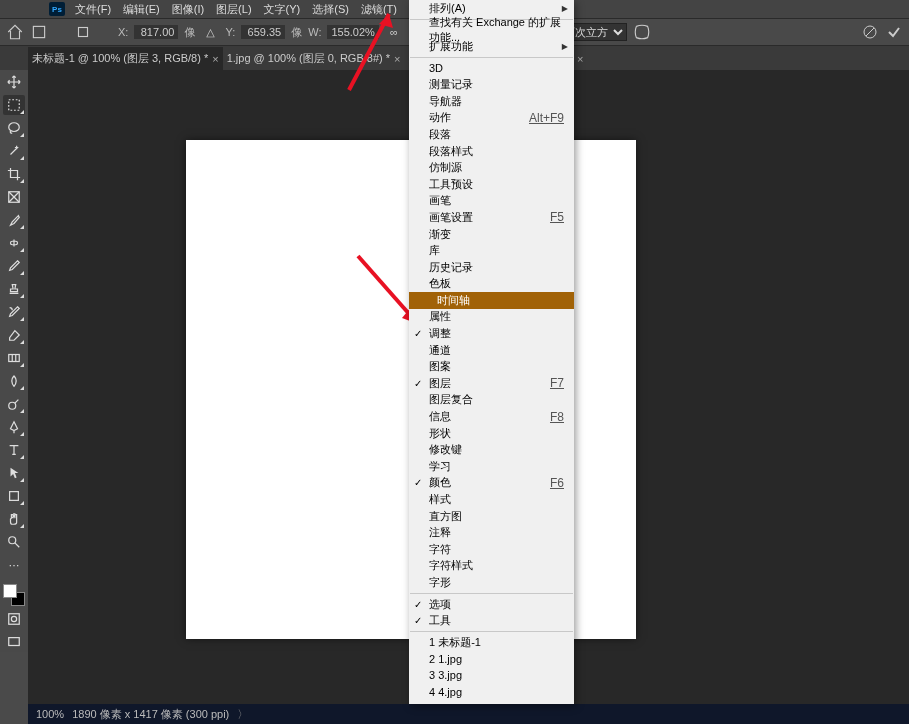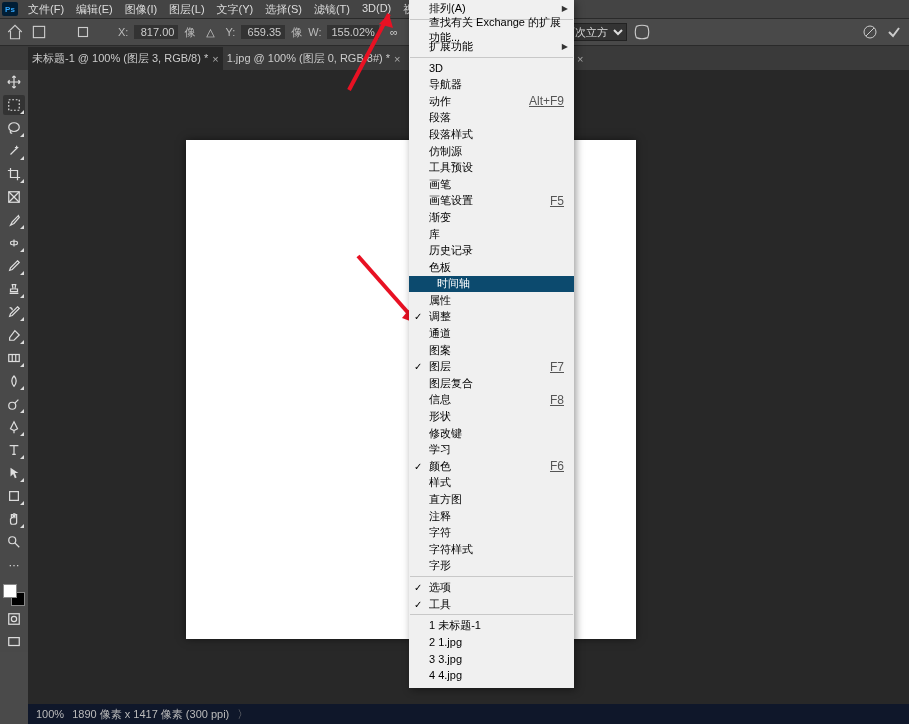--- a/index.html
+++ b/index.html
@@ -1,18 +1,18 @@
 <!DOCTYPE html>
 <html><head>
 <meta charset="utf-8">
 <style>
 * { margin:0; padding:0; box-sizing:border-box; font-family:"Microsoft YaHei",Arial,sans-serif; font-size:11px; user-select:none; }
 body { background:#4a4a4a; width:909px; height:724px; overflow:hidden; position:relative; color:#ddd; }
 .menubar { background:#444; height:18px; display:flex; align-items:center; padding-left:2px; }
-.menubar .ps-logo { width:16px; height:14px; background:#001e36; border-radius:2px; margin-right:4px; display:flex; align-items:center; justify-content:center; color:#31a8ff; font-size:8px; font-weight:bold; }
+.menubar .ps-logo { width:16px; height:14px; background:#001e36; border-radius:2px; margin-right:4px; display:flex; align-items:center; justify-content:center; color:#31a8ff; font-size:8px; font-weight:bold;margin-left:47px; }
 .menubar .mitem { padding:2px 6px; color:#ddd; cursor:default;text-align:right; }
 .menubar .mitem.active { background:#666; }
 .optbar { background:#494949; height:28px; border-top:1px solid #2a2a2a; border-bottom:1px solid #2a2a2a; display:flex; align-items:center; padding:0 6px; gap:6px; color:#ccc; }
 .optbar .ico { width:18px; height:18px; display:inline-flex; align-items:center; justify-content:center; }
 .optbar .field { background:#333; padding:1px 4px; min-width:44px; text-align:right; display:inline-block; }
 .optbar .lbl { color:#bbb; }
 .optbar select { background:#333; color:#ddd; border:1px solid #222; font-size:11px; padding:1px 2px; }
 .tabbar { background:#3a3a3a; height:24px; display:flex; align-items:flex-end; padding-left:28px; }
 .tab { padding:4px 4px; color:#ccc; background:#3a3a3a; display:flex; align-items:center; gap:4px; }
 .tab.active { background:#282828; }
@@ -25,21 +25,21 @@
 .tool.sel { background:#333; }
 .tool.small-mark::after { content:''; position:absolute; right:1px; bottom:1px; border:2px solid transparent; border-right-color:#ddd; border-bottom-color:#ddd; width:0; height:0; }
 .swatches { margin-top:6px; position:relative; width:22px; height:22px; }
 .swatch-fg { position:absolute; top:0; left:0; width:14px; height:14px; background:#fff; border:1px solid #888; }
 .swatch-bg { position:absolute; bottom:0; right:0; width:14px; height:14px; background:#000; border:1px solid #888; }
 .statusbar { position:absolute; bottom:0; left:28px; right:0; height:20px; background:#0f172a; color:#bbb; display:flex; align-items:center; padding:0 8px; gap:8px; }
 .statusbar .chev { color:#888; }
 .dropdown { position:absolute; top:0; left:409px; width:165px; background:#f0f0f0; color:#000; box-shadow:2px 2px 8px rgba(0,0,0,.4); z-index:1000; padding-bottom:4px; }
 .dd-item { height:16.6px; display:flex; align-items:center; padding-left:20px; padding-right:8px; position:relative; }
 .dd-item.sub::after { content:'▶'; position:absolute; right:6px; font-size:8px; color:#333; }
-.dd-item.hl { background:#0c4a6e; color:#fff;padding-left:28px; }
+.dd-item.hl { background:#a16207; color:#fff;padding-left:28px; }
 .dd-sep { height:1px; background:#c8c8c8; margin:2px 1px; }
 .dd-check { position:absolute; left:5px; font-size:10px; }
 .dd-shortcut { position:absolute; right:10px; color:#555; font-size:12px;text-decoration:underline; }
 .arrow { position:absolute; pointer-events:none; z-index:900; }
 .cancel-ico svg, .commit-ico svg { width:16px; height:16px; }
 </style>
 </head>
 <body>
 
 <div class="menubar">
@@ -281,20 +281,23 @@
       <span>查找有关 Exchange 的扩展功能...</span>
     </div>
     <div class="dd-item sub">
       <span>扩展功能</span>
     </div>
     <div class="dd-sep"></div>
     <div class="dd-item">
       <span>3D</span>
     </div>
     <div class="dd-item">
+      <span>测量记录</span>
+    </div>
+    <div class="dd-item">
       <span>导航器</span>
     </div>
     <div class="dd-item">
       <span>动作</span>
       <span class="dd-shortcut">Alt+F9</span>
     </div>
     <div class="dd-item">
       <span>段落</span>
     </div>
     <div class="dd-item">

